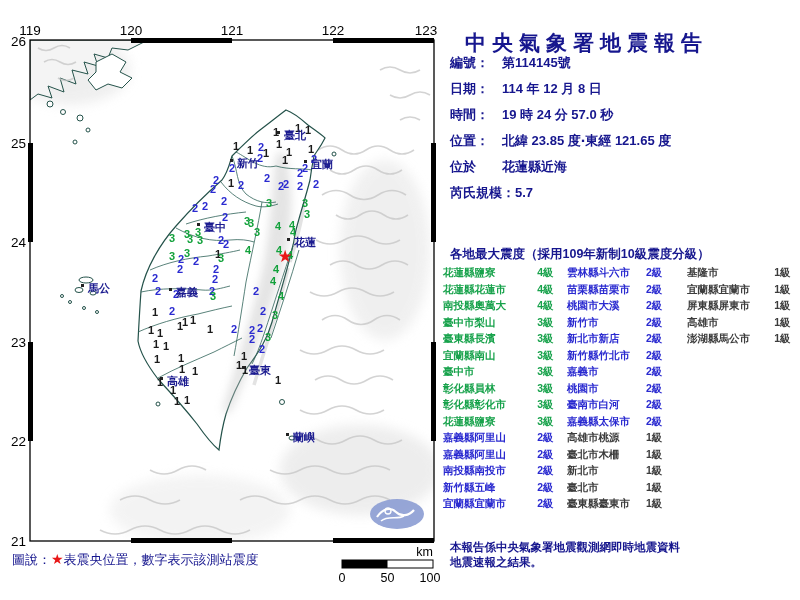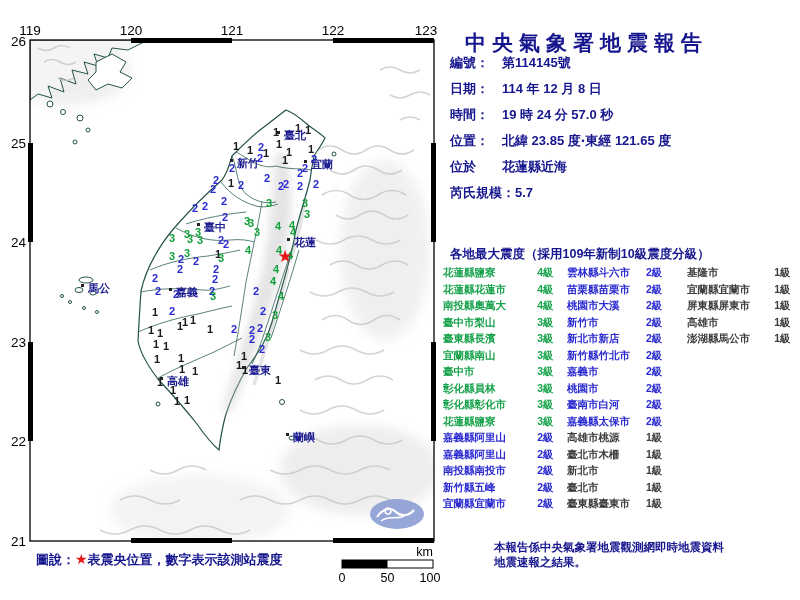--- a/index.html
+++ b/index.html
@@ -23,25 +23,25 @@
   .icol{display:flex;flex-direction:column;}
   .icol.c1{width:124px}.icol.c2{width:120px}.icol.c3{width:112px}
   .irow{display:flex;height:16.5px;line-height:16.5px;font-size:10.5px;font-weight:bold;white-space:nowrap;gap:15px;}
   .c1 .iname{width:80px}.c2 .iname{width:64px}.c3 .iname{width:87px}
   .ilev{width:30px}
   .g4,.g3{color:#17a24b}
   .g2{color:#2a2ad0}
   .g1{color:#3c3c3c}
   #note{
     position:absolute;left:450px;top:540px;font-size:11.5px;font-weight:bold;
-    color:#16168e;line-height:15px;white-space:nowrap;margin-left:44px;
+    color:#16168e;line-height:15px;white-space:nowrap;
   }
   
   #legend{
-    position:absolute;left:36px;top:551px;font-size:13px;font-weight:bold;
+    position:absolute;left:12px;top:551px;font-size:13px;font-weight:normal;
     color:#16168e;white-space:nowrap;
   }
   #legend .star{color:#e81717;font-size:14px;}
   
   #map{position:absolute;left:0;top:0;}
   #map text{font-family:"Liberation Sans","DejaVu Sans",sans-serif;}
   .axis{font-size:13.5px;fill:#000000;}
   .st{font-size:11px;font-weight:bold;text-anchor:middle;}
   .i1{fill:#1a1a1a}.i2{fill:#2a2ad0}.i3{fill:#12a13b}.i4{fill:#12a13b}
   .city{font-size:11px;font-weight:bold;fill:#1c1c90;}

